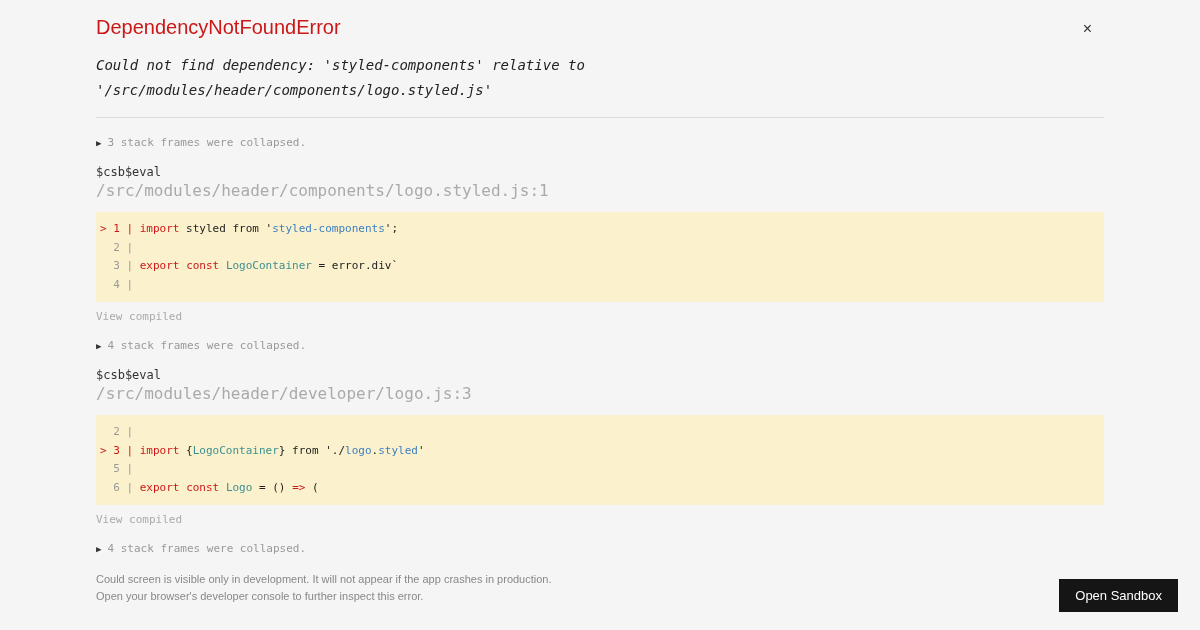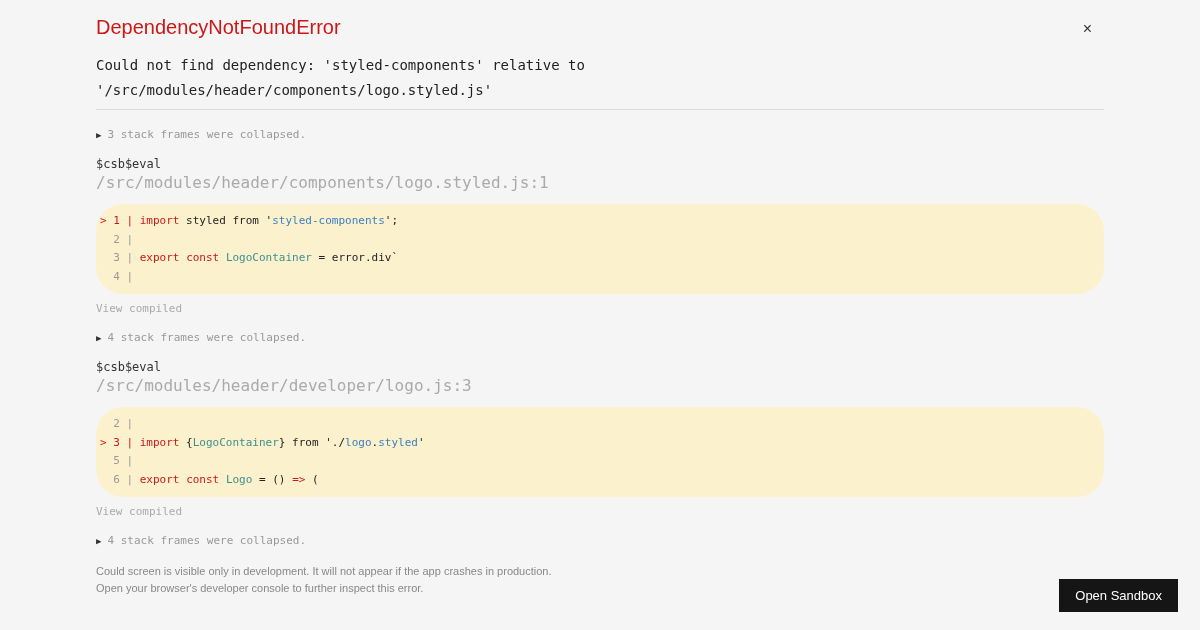--- a/index.html
+++ b/index.html
@@ -1,25 +1,25 @@
 <!DOCTYPE html>
 <html><head>
 <meta charset="utf-8">
 <style>
   * { box-sizing: border-box; margin: 0; padding: 0; }
   body { background: #f5f5f5; font-family: -apple-system, BlinkMacSystemFont, "Segoe UI", sans-serif; color: #333; width: 1200px; height: 630px; overflow: hidden; position: relative; }
   .container { padding: 16px 96px 0 96px; }
   .title { color: #cc1717; font-size: 20px; font-weight: 400; margin-bottom: 14px; }
-  .message { font-family: Menlo, Consolas, monospace; font-size: 14px; color: #222; line-height: 1.8; margin-bottom: 6px; }
+  .message { font-family: Menlo, Consolas, monospace; font-size: 14px; color: #222; line-height: 1.8; margin-bottom: 14px; font-style: italic; }
   hr.sep { border: none; border-top: 1px solid #ddd; margin-bottom: 18px; }
   .collapsed-row { display: flex; align-items: center; gap: 6px; color: #999; font-family: Menlo, Consolas, monospace; font-size: 11px; margin-bottom: 16px; cursor: pointer; }
   .triangle { font-size: 9px; color: #333; }
   .fn-name { font-family: Menlo, Consolas, monospace; font-size: 12px; color: #333; margin-bottom: 2px; }
   .fn-loc { font-family: Menlo, Consolas, monospace; font-size: 16px; color: #aaa; margin-bottom: 12px; }
-  .code-block { background: #fbf2cd; padding: 8px 0 8px 4px; font-family: Menlo, Consolas, monospace; font-size: 11px; line-height: 1.5; margin-bottom: 8px; border-radius: 27px; }
+  .code-block { background: #fbf2cd; padding: 8px 0 8px 4px; font-family: Menlo, Consolas, monospace; font-size: 11px; line-height: 1.5; margin-bottom: 8px; }
   .code-line { white-space: pre; color: #222; padding: 1px 0; }
   .view-compiled { font-family: Menlo, Consolas, monospace; font-size: 11px; color: #aaa; margin-bottom: 16px; cursor: pointer; }
   .footer-note { font-size: 11px; color: #888; line-height: 1.5; margin-top: 8px; }
   .close-x { position: absolute; top: 20px; right: 108px; color: #333; font-size: 16px; cursor: pointer; font-family: sans-serif; }
   .open-sandbox { position: absolute; bottom: 18px; right: 22px; background: #151515; color: #fff; padding: 9px 16px; border-radius: 0; font-size: 13px; cursor: pointer; border: none; }
   .tok-red { color: #cc1717; }
   .tok-blue { color: #3d7fbf; }
   .tok-teal { color: #3d8f8f; }
   .gut { color: #999; }
   .mark { color: #cc1717; }

